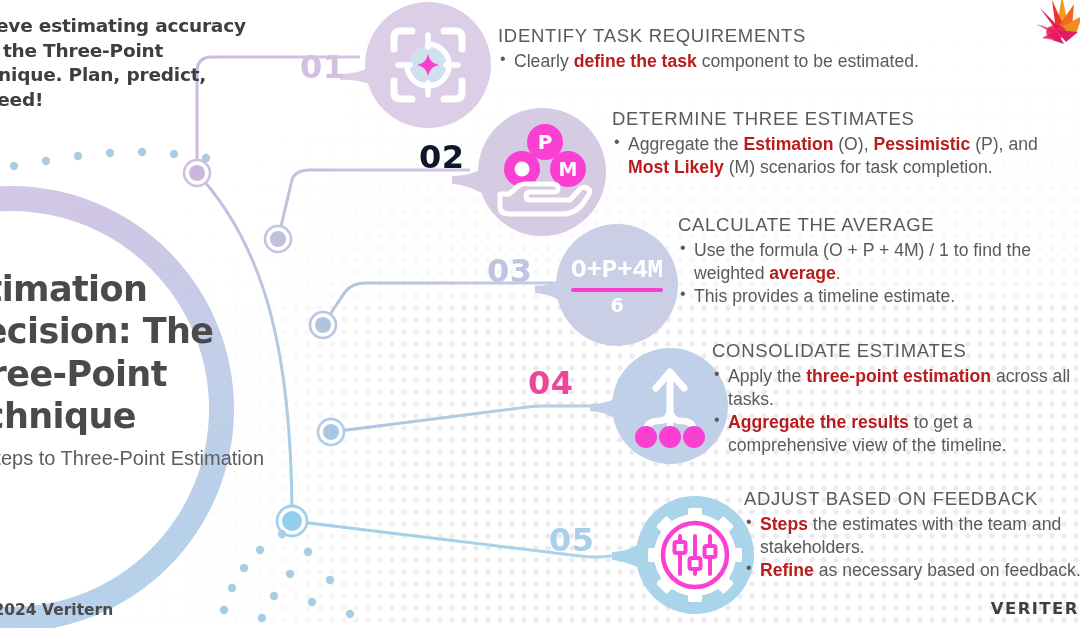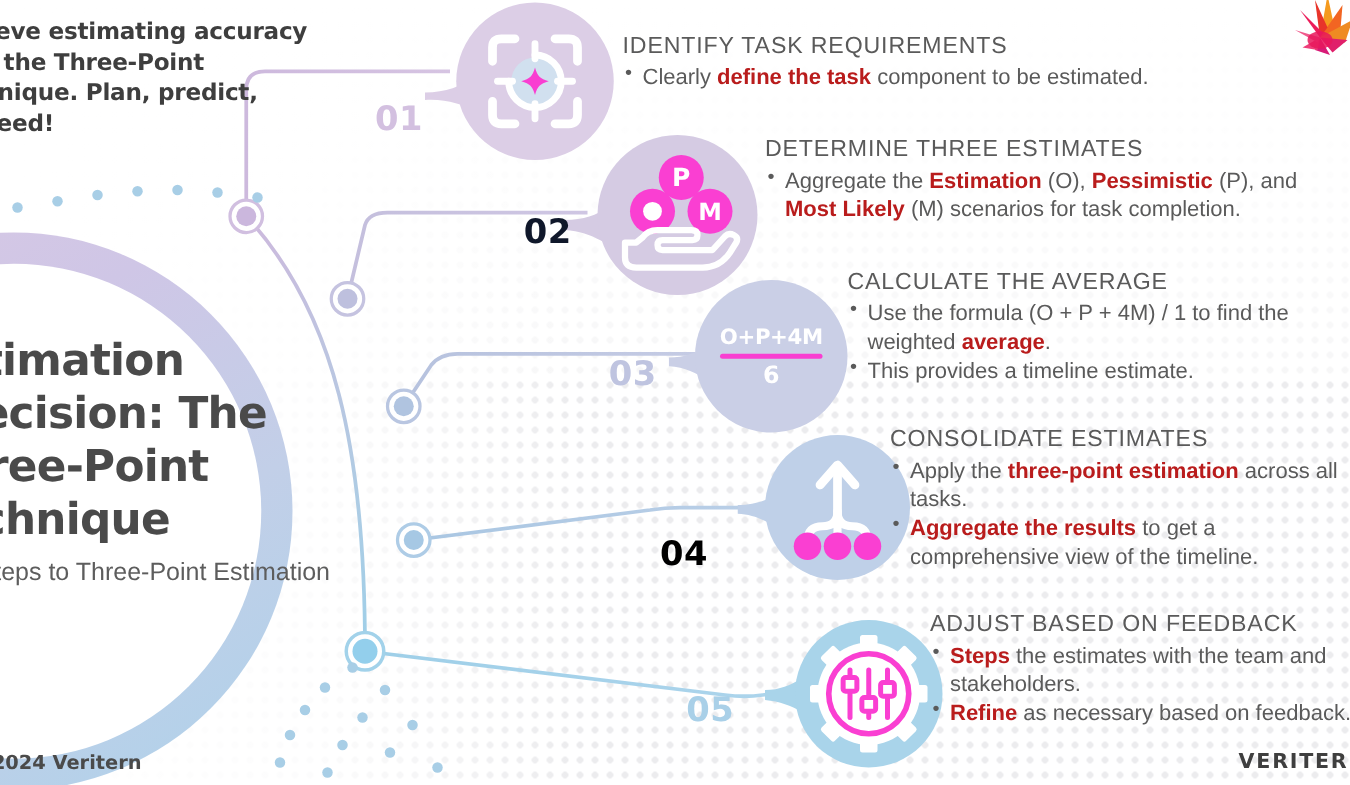--- a/index.html
+++ b/index.html
@@ -119,24 +119,23 @@
   }
   .bubble-tail {
     position: absolute;
     z-index: 3;
   }
 
   .num {
     position: absolute;
     z-index: 5;
     font-family: "DejaVu Sans", sans-serif;
-    font-size: 27px;
+    font-size: 32px;
     font-weight: 700;
     letter-spacing: 0.5px;
-    margin-top: 32px;
   }
 
   
   .step-text { position: absolute; z-index: 6; }
   .step-head {
     font-family: "Liberation Sans", sans-serif;
     font-size: 18.5px;
     font-weight: 400;
     letter-spacing: 0.7px;
     color: #5a5a5a;
@@ -162,21 +161,21 @@
   }
   .step-list li b { font-weight: 700; color: #b91c1c; }
 
   
   .formula {
     text-align: center;
     color: #ffffff;
     font-family: "DejaVu Sans", sans-serif;
     font-weight: 700;
   }
-  .formula-top { font-size: 17px; letter-spacing: -0.3px; }
+  .formula-top { font-size: 26px; letter-spacing: -0.3px; font-family: Liberation Mono, monospace; }
   .formula-bar { height: 4px; background: #f93ed1; margin: 3px 0 2px; border-radius: 2px; }
   .formula-bot { font-size: 19px; }
 
   
   .flower { position: absolute; right: -2px; top: -4px; z-index: 7; }
 
   
   .copyright {
     position: absolute;
     left: -22px;
@@ -409,21 +408,21 @@
 
       <path d="M45,46 Q45,58 33,58 Q21,58 21,70" fill="none" stroke="#ffffff" stroke-width="6.5" stroke-linecap="round"></path>
       <path d="M45,46 Q45,58 57,58 Q69,58 69,70" fill="none" stroke="#ffffff" stroke-width="6.5" stroke-linecap="round"></path>
       <line x1="45" y1="50" x2="45" y2="70" stroke="#ffffff" stroke-width="6.5" stroke-linecap="round"></line>
 
       <circle cx="21" cy="74" r="11" fill="#fa3fd2"></circle>
       <circle cx="45" cy="74" r="11" fill="#fa3fd2"></circle>
       <circle cx="69" cy="74" r="11" fill="#fa3fd2"></circle>
     </svg>
   </div>
-  <div class="num" style="left:528px; top:396px; color:#000000;">04</div>
+  <div class="num" style="left:528px; top:364px; color:#ec4899;">04</div>
   <div class="step-text" style="left:712px; top:340px; width:370px;">
     <div class="step-head">CONSOLIDATE ESTIMATES</div>
     <ul class="step-list">
         <li><span><span>Apply the </span><b>three-point estimation</b><span> across all tasks.</span></span></li>
         <li><span><b>Aggregate the results</b><span> to get a comprehensive view of the timeline.</span></span></li>
       </ul>
   </div>
 
   <svg class="bubble-tail" style="left:612px; top:528px;" width="60" height="52" viewBox="0 0 60 52">
     <path d="M0,24 C24,24 34,8 48,4 L52,50 C36,48 24,34 0,32 Z" fill="#a9d4ea"></path>

